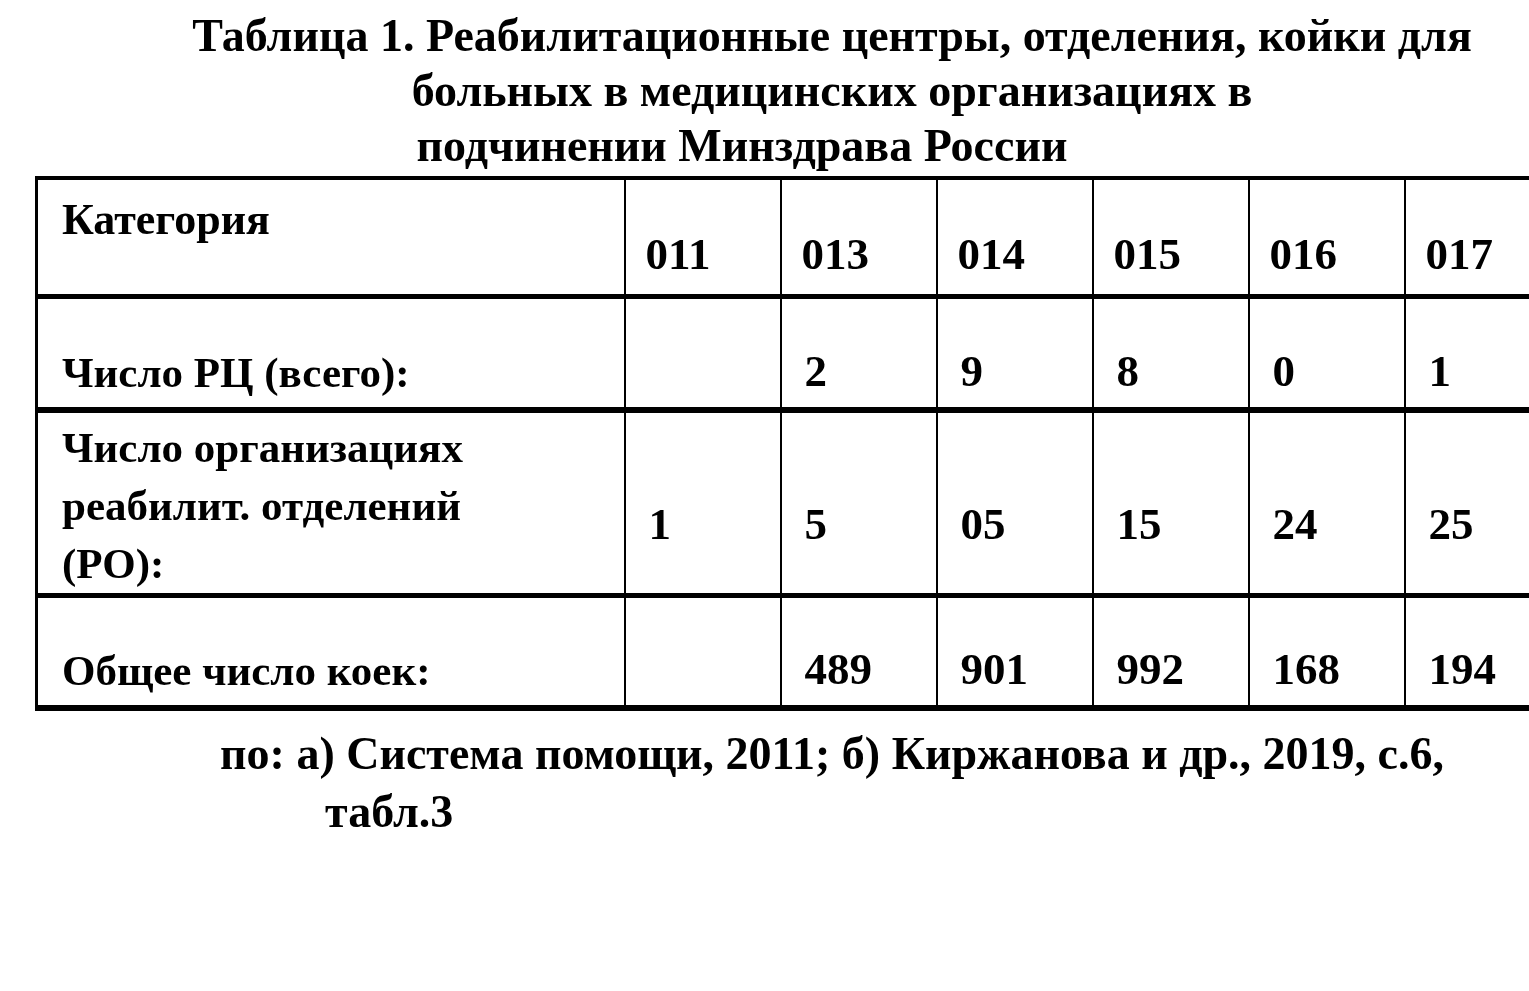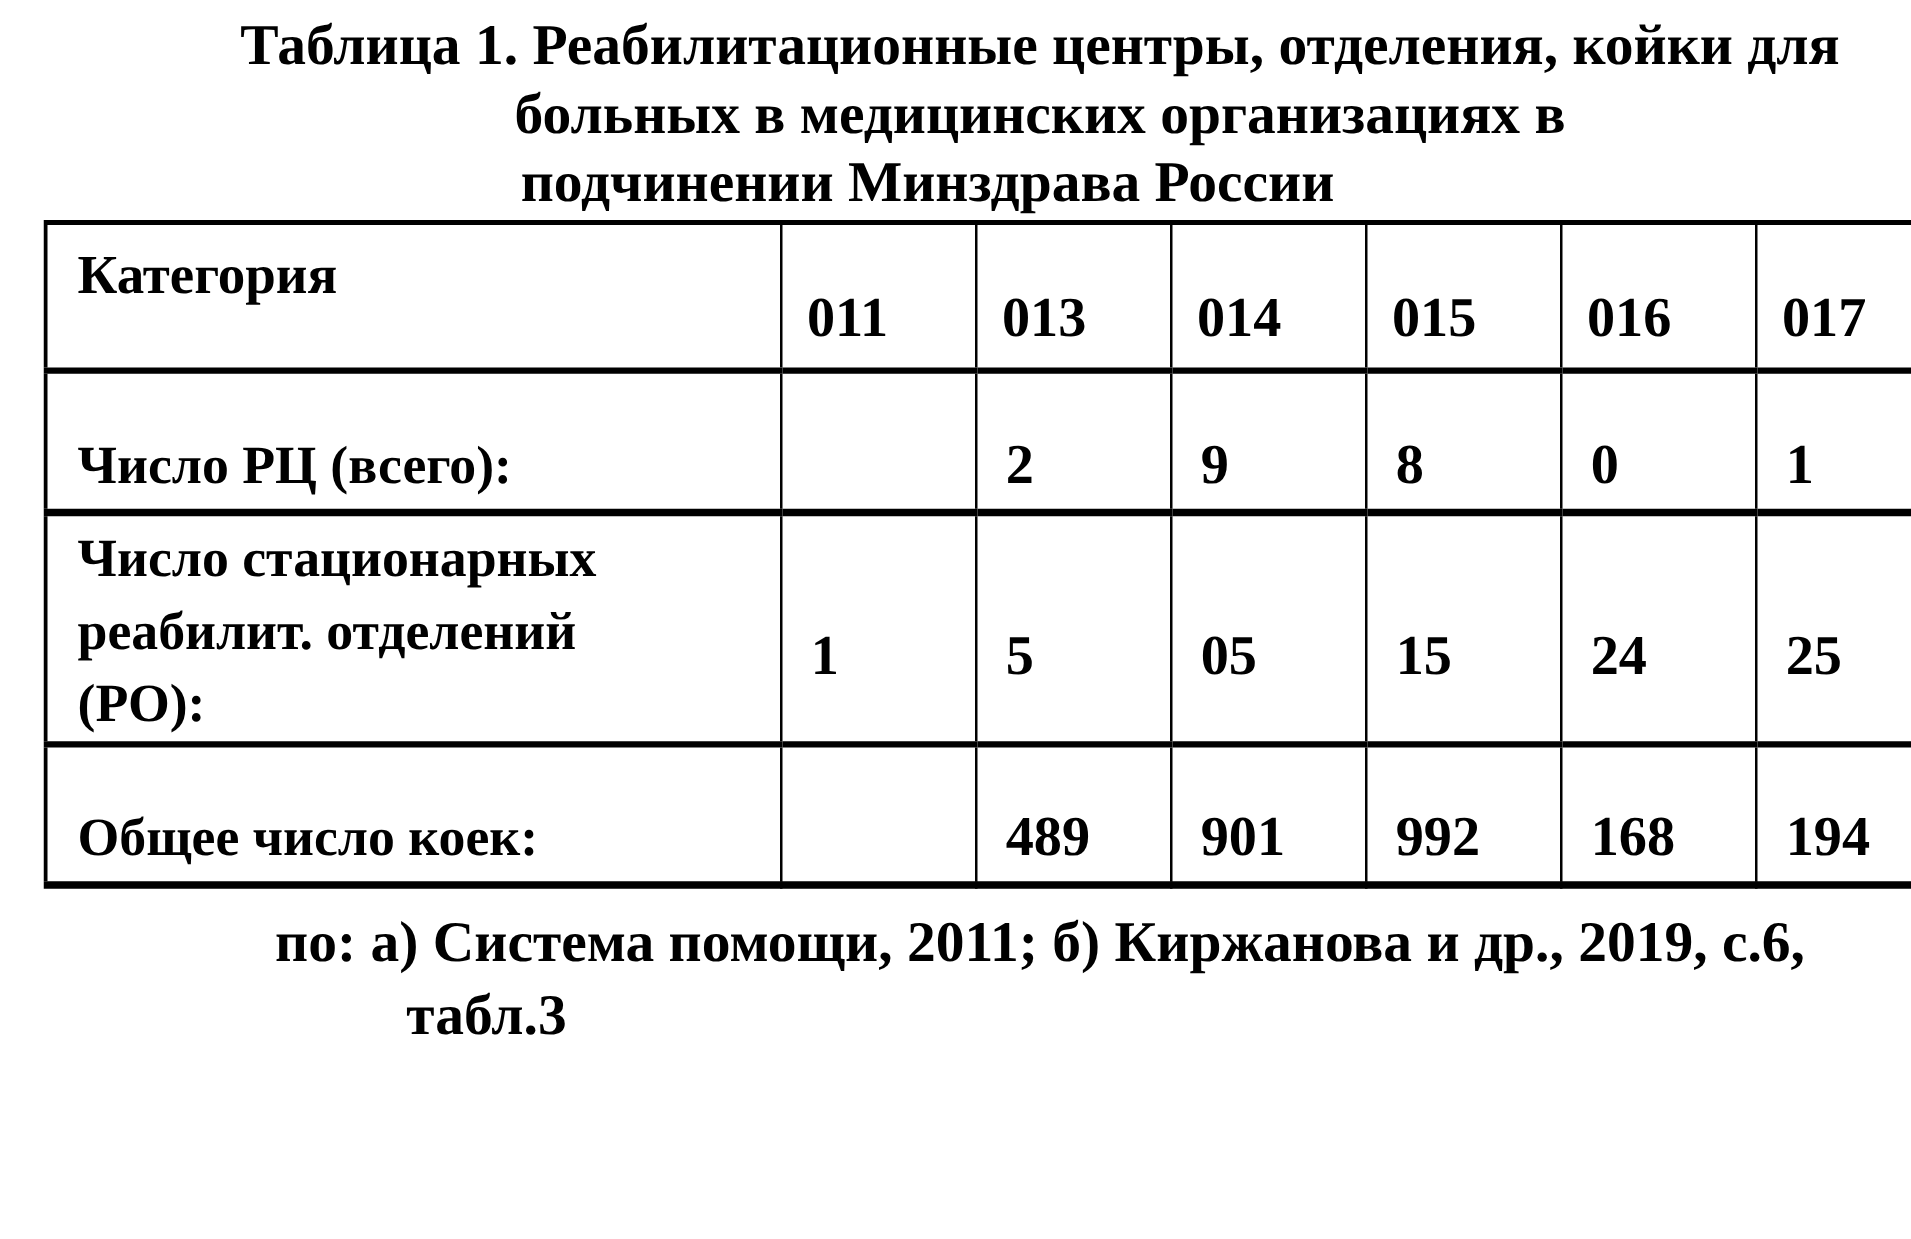--- a/index.html
+++ b/index.html
@@ -122,21 +122,21 @@
         <td class="value-cell"></td>
         <td class="value-cell">2</td>
         <td class="value-cell">9</td>
         <td class="value-cell">8</td>
         <td class="value-cell">0</td>
         <td class="value-cell">1</td>
       </tr>
 
       <tr class="row-3">
         <td class="rowlabel-cell">
-          <div>Число стационарных</div>
+          <div>Число организациях</div>
           <div>реабилит. отделений</div>
           <div>(РО):</div>
         </td>
         <td class="value-cell">1</td>
         <td class="value-cell">5</td>
         <td class="value-cell">05</td>
         <td class="value-cell">15</td>
         <td class="value-cell">24</td>
         <td class="value-cell">25</td>
       </tr>

